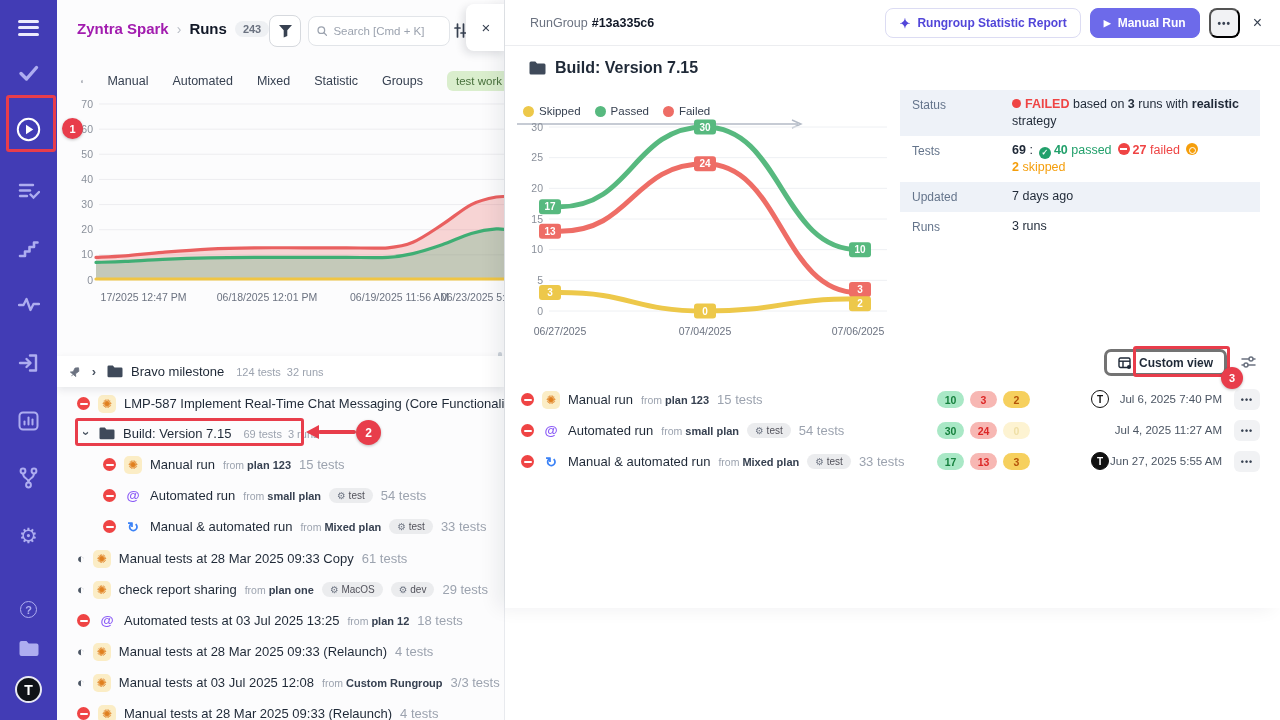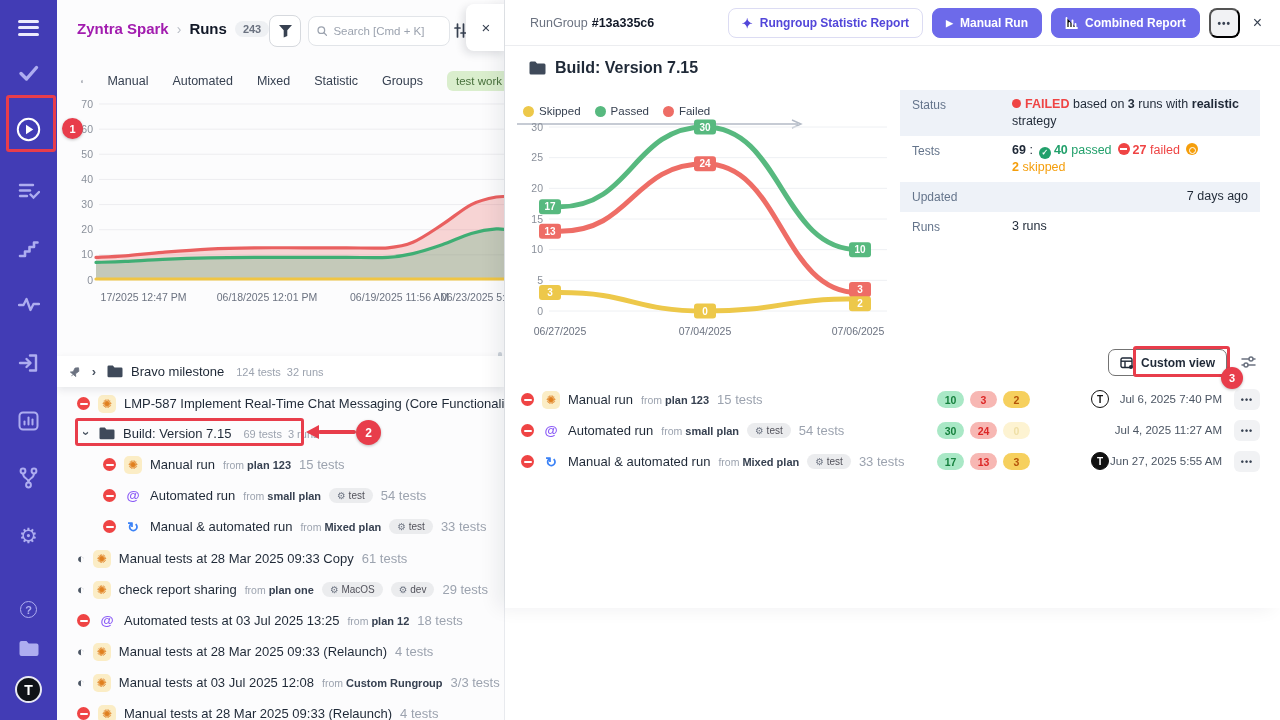--- a/index.html
+++ b/index.html
@@ -76,35 +76,35 @@
 
   .legend { position:absolute; left:18px; top:99px; width:300px; height:24px; display:flex; align-items:center; gap:14px; font-size:11.5px; color:#374151; z-index:2; }
   .legend-item { display:flex; align-items:center; gap:5px; }
   .legend-dot { width:11px; height:11px; border-radius:50%; background:#ccc; }
   .legend-arrow { position:absolute; left:12px; top:115px; width:288px; height:10px; }
 
   .right-chart-wrap { position:absolute; left:10px; top:114px; width:380px; height:232px; }
 
   .status-table { position:absolute; left:395px; top:90px; width:360px; font-size:12.5px; }
   .st-row { display:flex; padding:6px 12px; line-height:17px; }
-  .st-row.alt { background:#eef2f8;justify-content:space-between; }
+  .st-row.alt { background:#eef2f8; }
   .st-label { width:100px; flex:0 0 auto; color:#64748b; font-size:12px; padding-top:1px; }
   .st-val { color:#1f2937; }
   .dot-failed { display:inline-block; width:9px; height:9px; border-radius:50%; background:#ef4444; margin-right:4px; }
   .txt-failed { color:#ef4444; font-weight:800; }
   .txt-passed { color:#22a06b; font-weight:700; }
   .txt-skipped { color:#f59e0b; font-weight:700; }
   .mini-ic { display:inline-flex; width:12px; height:12px; border-radius:50%; align-items:center; justify-content:center; color:#fff; font-size:8px; font-weight:800; vertical-align:-1px; margin:0 3px 0 6px; }
   .mini-pass { background:#22a06b; }
   .mini-fail { background:#ef4444; position:relative; }
   .mini-fail::after { content:""; position:absolute; left:2.5px; right:2.5px; top:5px; height:1.8px; background:#fff; }
   .mini-skip { background:#f59e0b; position:relative; }
   .mini-skip::after { content:""; position:absolute; left:3.5px; top:3.5px; width:5px; height:5px; border-radius:50%; border:1.6px solid #fff; }
 
-  .custom-view-btn { position:absolute; right:53px; top:349px; height:27px; border:1px solid #737373; border-radius:7px; background:#fff; display:inline-flex; align-items:center; gap:7px; padding:0 11px; font-size:12px; font-weight:600; color:#1f2937; }
+  .custom-view-btn { position:absolute; right:53px; top:349px; height:27px; border:3px solid #737373; border-radius:7px; background:#fff; display:inline-flex; align-items:center; gap:7px; padding:0 11px; font-size:12px; font-weight:600; color:#1f2937; }
   .cv-sliders { position:absolute; right:24px; top:355px; color:#6b7280; }
 
   .rrow { position:absolute; left:0; width:775px; height:27px; }
   .rrow-main { position:absolute; left:16px; top:0; height:27px; display:flex; align-items:center; gap:8px; white-space:nowrap; }
   .badges { position:absolute; left:432px; top:5px; display:flex; gap:6px; }
   .pill { min-width:27px; height:17px; border-radius:9px; font-size:10.5px; font-weight:700; display:inline-flex; align-items:center; justify-content:center; padding:0 6px; }
   .pill-p { background:#a9e8c6; color:#15803d; }
   .pill-f { background:#f7b7b3; color:#dc2626; }
   .pill-s { background:#f6d05e; color:#b45309; }
   .pill-s.faded { background:#fdf3d2; color:#efdfa6; }
@@ -406,31 +406,20 @@
     <div class="rp-header">
       <div class="rp-id"><span>RunGroup</span><b>#13a335c6</b></div>
       <div class="rp-actions">
         <button class="btn btn-outline">
           <span style="font-size:13px;">✦</span>
           <span>Rungroup Statistic Report</span>
         </button>
         <button class="btn btn-fill">
           <span style="font-size:9px;">▶</span>
           <span>Manual Run</span>
-        </button>
-        <button class="btn btn-fill">
-          <svg width="13" height="12" viewBox="0 0 13 12">
-              <g stroke="#fff" stroke-width="1.8" stroke-linecap="round">
-                <path d="M1.5 1 v10 h10.5"></path>
-                <path d="M4.5 10 v-4"></path>
-                <path d="M7.5 10 v-6.5"></path>
-                <path d="M10.5 10 v-3"></path>
-              </g>
-            </svg>
-          <span>Combined Report</span>
         </button>
         <button class="btn-dots">•••</button>
         <span class="rp-close">×</span>
       </div>
     </div>
 
     <div class="rp-title">
       <svg width="17" height="14" viewBox="0 0 17 14">
           <path d="M0.5 2 a1.5 1.5 0 0 1 1.5-1.5 h4.3 l1.8 2 h7 A1.5 1.5 0 0 1 16.5 4 V12 a1.5 1.5 0 0 1 -1.5 1.5 H2 A1.5 1.5 0 0 1 0.5 12 Z" fill="#3f4a5a"></path>
         </svg>

